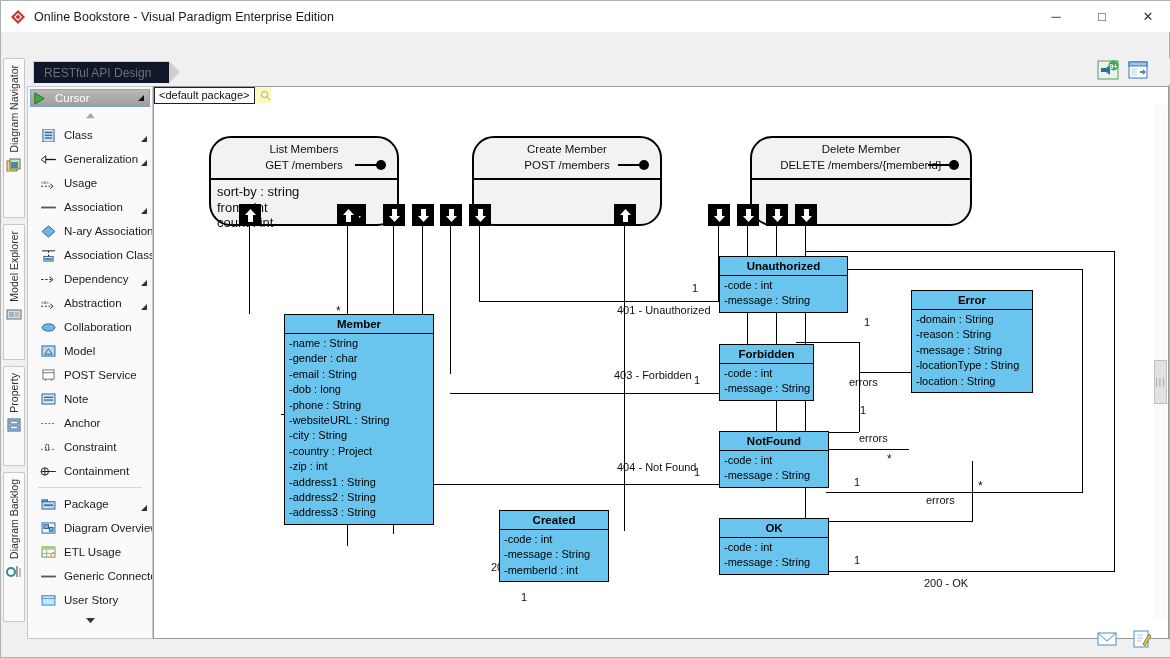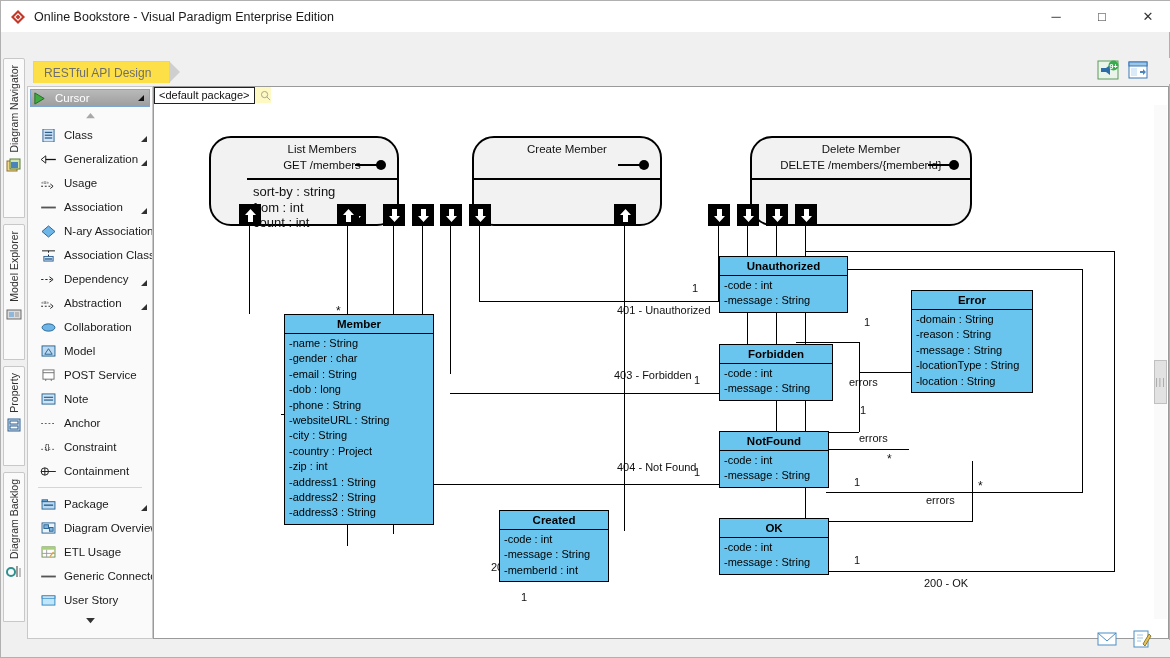--- a/index.html
+++ b/index.html
@@ -55,21 +55,21 @@
 
   
   #tabstrip {
     position: absolute; left: 0; top: 57px; width: 1170px; height: 26px;
     background: #f0f0f0;
   }
   #diagram-tab {
     position: absolute; left: 32px; top: 3px;
     height: 22px;
     padding: 0 18px 0 10px;
-    background: #fde047;
+    background: #0f172a;
     border: 1px solid #cfcfcf;
     border-bottom: none;
     display: flex; align-items: center;
     font-size: 12px; color: #6f6f6f;
   }
   #diagram-tab::after {
     content: "";
     position: absolute; right: -11px; top: -1px;
     width: 0; height: 0;
     border-top: 11px solid transparent;
@@ -646,21 +646,21 @@
       <div class="mult" style="left:700px; top:372px;">1</div>
 
       <div class="edge h" style="left:672px; top:467px; width:288px;"></div>
       <div class="edge v" style="left:960px; top:147px; height:321px;"></div>
       <div class="edge h" style="left:651px; top:147px; width:310px;"></div>
       <div class="mult" style="left:700px; top:450px;">1</div>
       <div class="lbl" style="left:770px; top:473px;">200 - OK</div>
 
       <div class="edge h" style="left:470px; top:427px; width:0px;"></div>
 
-      <div class="resource" style="left:55px; top:32px; width:190px; height:90px;padding-left:36px;">
+      <div class="resource" style="left:55px; top:32px; width:190px; height:90px;">
         <div class="resource-head">
           <div class="res-title">List Members</div>
           <div class="res-path">GET /members</div>
           <svg class="res-ball" viewBox="0 0 32 10">
             <line x1="0" y1="5" x2="22" y2="5" stroke="#000" stroke-width="2"></line>
             <circle cx="26" cy="5" r="5" fill="#000"></circle>
           </svg>
         </div>
         <div class="res-body">
           <div class="res-attr">sort-by : string</div>
@@ -675,20 +675,21 @@
       </div>
       <div class="port" style="left:190px; top:100px;">
         <svg width="13" height="15" viewBox="0 0 13 15">
             <polygon points="6.5,14 12,8 9,8 9,1 4,1 4,8 1,8" fill="#fff"></polygon>
           </svg>
       </div>
 
       <div class="resource" style="left:318px; top:32px; width:190px; height:90px;">
         <div class="resource-head">
           <div class="res-title">Create Member</div>
+          <div class="res-path">POST /members</div>
           <svg class="res-ball" viewBox="0 0 32 10">
             <line x1="0" y1="5" x2="22" y2="5" stroke="#000" stroke-width="2"></line>
             <circle cx="26" cy="5" r="5" fill="#000"></circle>
           </svg>
         </div>
         <div class="res-body"></div>
       </div>
       <div class="port" style="left:183px; top:100px;">
         <svg width="13" height="15" viewBox="0 0 13 15">
             <polygon points="6.5,1 12,7 9,7 9,14 4,14 4,7 1,7" fill="#fff"></polygon>
@@ -782,21 +783,21 @@
         <div class="uml-title">Error</div>
         <div class="uml-attrs">
           <div class="uml-attr">-domain : String</div>
           <div class="uml-attr">-reason : String</div>
           <div class="uml-attr">-message : String</div>
           <div class="uml-attr">-locationType : String</div>
           <div class="uml-attr">-location : String</div>
         </div>
       </div>
 
-      <div class="umlclass" style="left:565px; top:240px; width:114px;">
+      <div class="umlclass" style="left:565px; top:240px; width:95px;">
         <div class="uml-title">Forbidden</div>
         <div class="uml-attrs">
           <div class="uml-attr">-code : int</div>
           <div class="uml-attr">-message : String</div>
         </div>
       </div>
 
       <div class="umlclass" style="left:565px; top:327px; width:110px;">
         <div class="uml-title">NotFound</div>
         <div class="uml-attrs">

